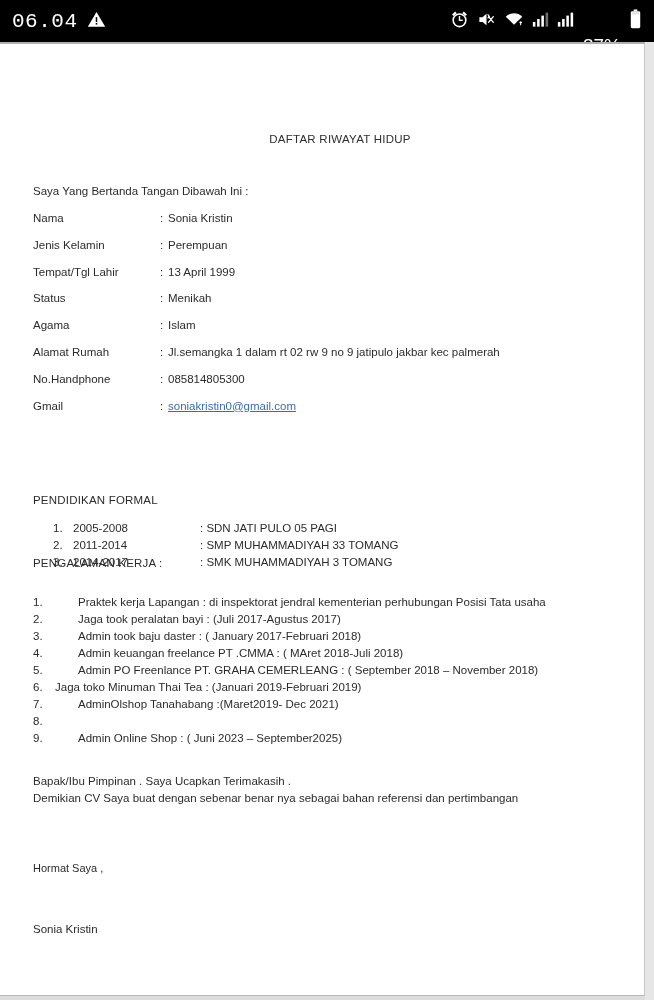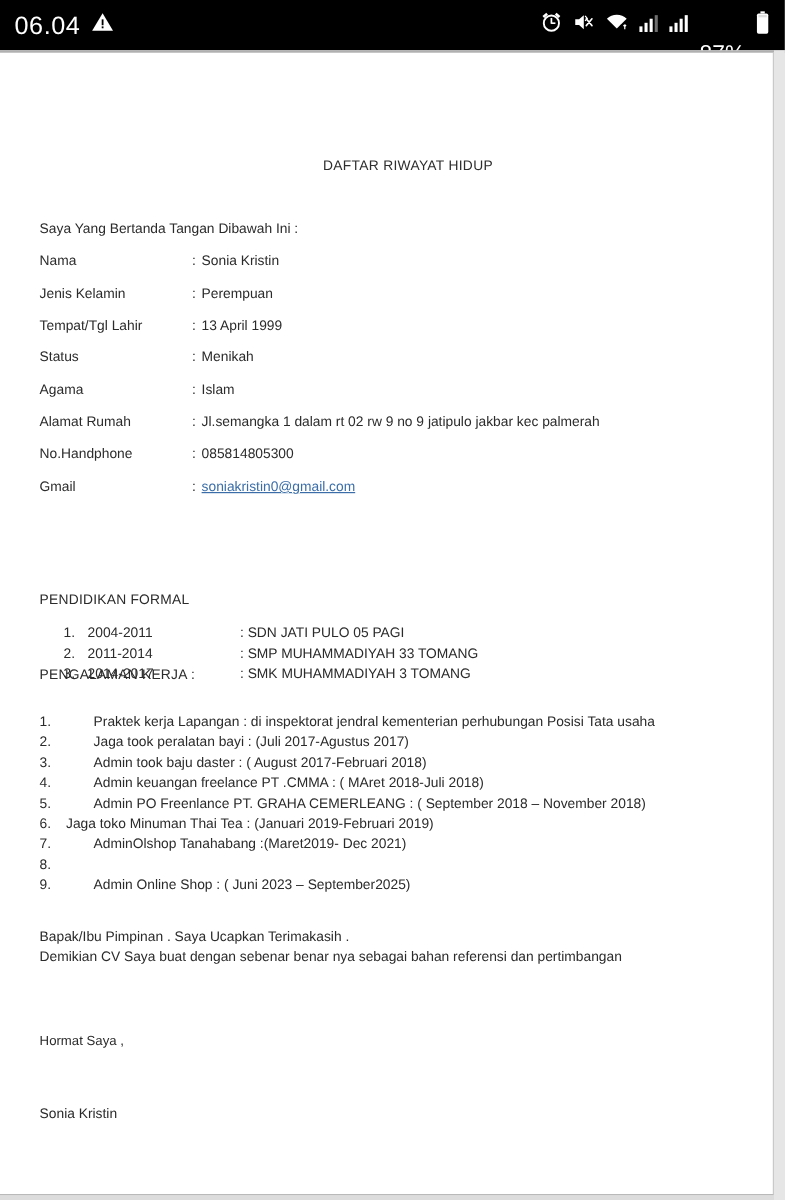--- a/index.html
+++ b/index.html
@@ -29,21 +29,21 @@
     justify-content: space-between;
     padding: 0 12px;
     box-sizing: border-box;
   }
   .sb-left {
     display: flex;
     align-items: center;
     gap: 9px;
   }
   .sb-time {
-    font-family: Liberation Sans, sans-serif;
+    font-family: Liberation Mono, monospace;
     font-size: 21px;
     letter-spacing: 0.5px;
     color: #ffffff;
     line-height: 1;
   }
   .sb-right {
     display: flex;
     align-items: center;
     gap: 8px;
   }
@@ -357,21 +357,21 @@
           <span class="bio-label">Gmail</span>
           <span class="bio-sep">:</span>
           <span class="bio-value link">soniakristin0@gmail.com</span>
         </div>
       </div>
 
       <div class="sec-head" id="edu-head">PENDIDIKAN FORMAL</div>
       <div class="edu-list">
         <div class="edu-row">
           <span class="edu-num">1.</span>
-          <span class="edu-year">2004-2011</span>
+          <span class="edu-year">2005-2008</span>
           <span class="edu-school">: SDN JATI PULO 05 PAGI</span>
         </div>
         <div class="edu-row">
           <span class="edu-num">2.</span>
           <span class="edu-year">2011-2014</span>
           <span class="edu-school">: SMP MUHAMMADIYAH 33 TOMANG</span>
         </div>
         <div class="edu-row">
           <span class="edu-num">3.</span>
           <span class="edu-year">2014-2017</span>
@@ -384,21 +384,21 @@
         <div class="exp-row">
           <span class="exp-num">1.</span>
           <span class="exp-text">Praktek kerja Lapangan : di inspektorat jendral kementerian perhubungan Posisi Tata usaha</span>
         </div>
         <div class="exp-row">
           <span class="exp-num">2.</span>
           <span class="exp-text">Jaga took peralatan bayi : (Juli 2017-Agustus 2017)</span>
         </div>
         <div class="exp-row">
           <span class="exp-num">3.</span>
-          <span class="exp-text">Admin took baju daster  : ( August 2017-Februari 2018)</span>
+          <span class="exp-text">Admin took baju daster  : ( January 2017-Februari 2018)</span>
         </div>
         <div class="exp-row">
           <span class="exp-num">4.</span>
           <span class="exp-text">Admin keuangan freelance PT .CMMA : ( MAret 2018-Juli 2018)</span>
         </div>
         <div class="exp-row">
           <span class="exp-num">5.</span>
           <span class="exp-text">Admin PO Freenlance PT. GRAHA CEMERLEANG : ( September 2018 – November 2018)</span>
         </div>
         <div class="exp-row tight">

